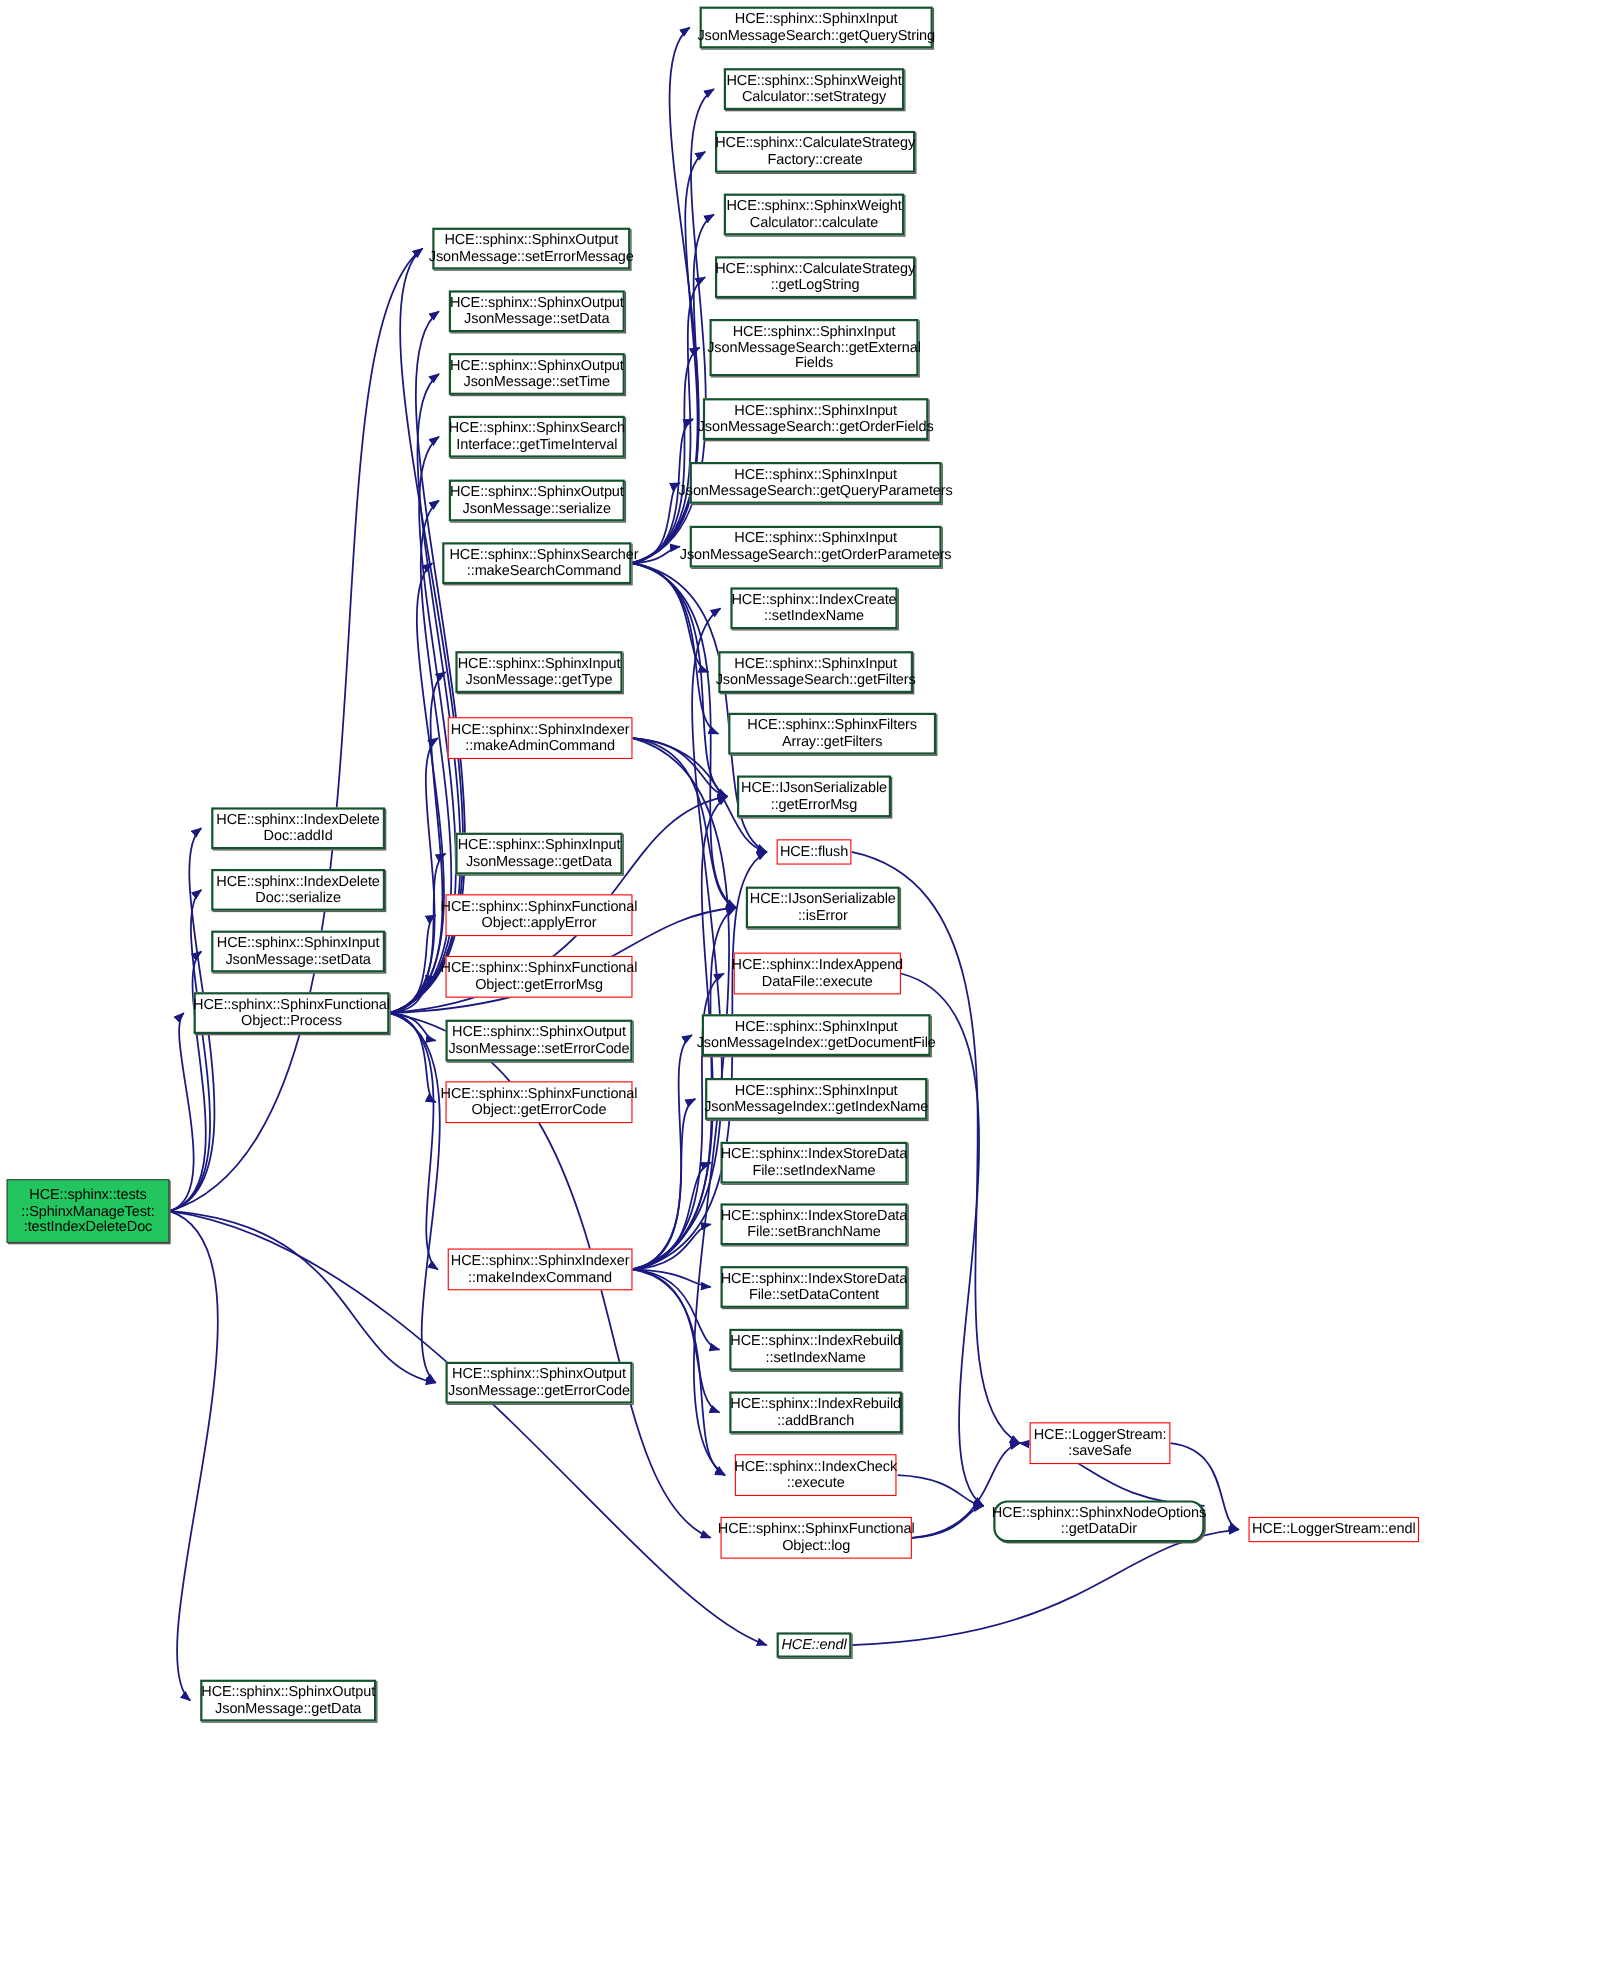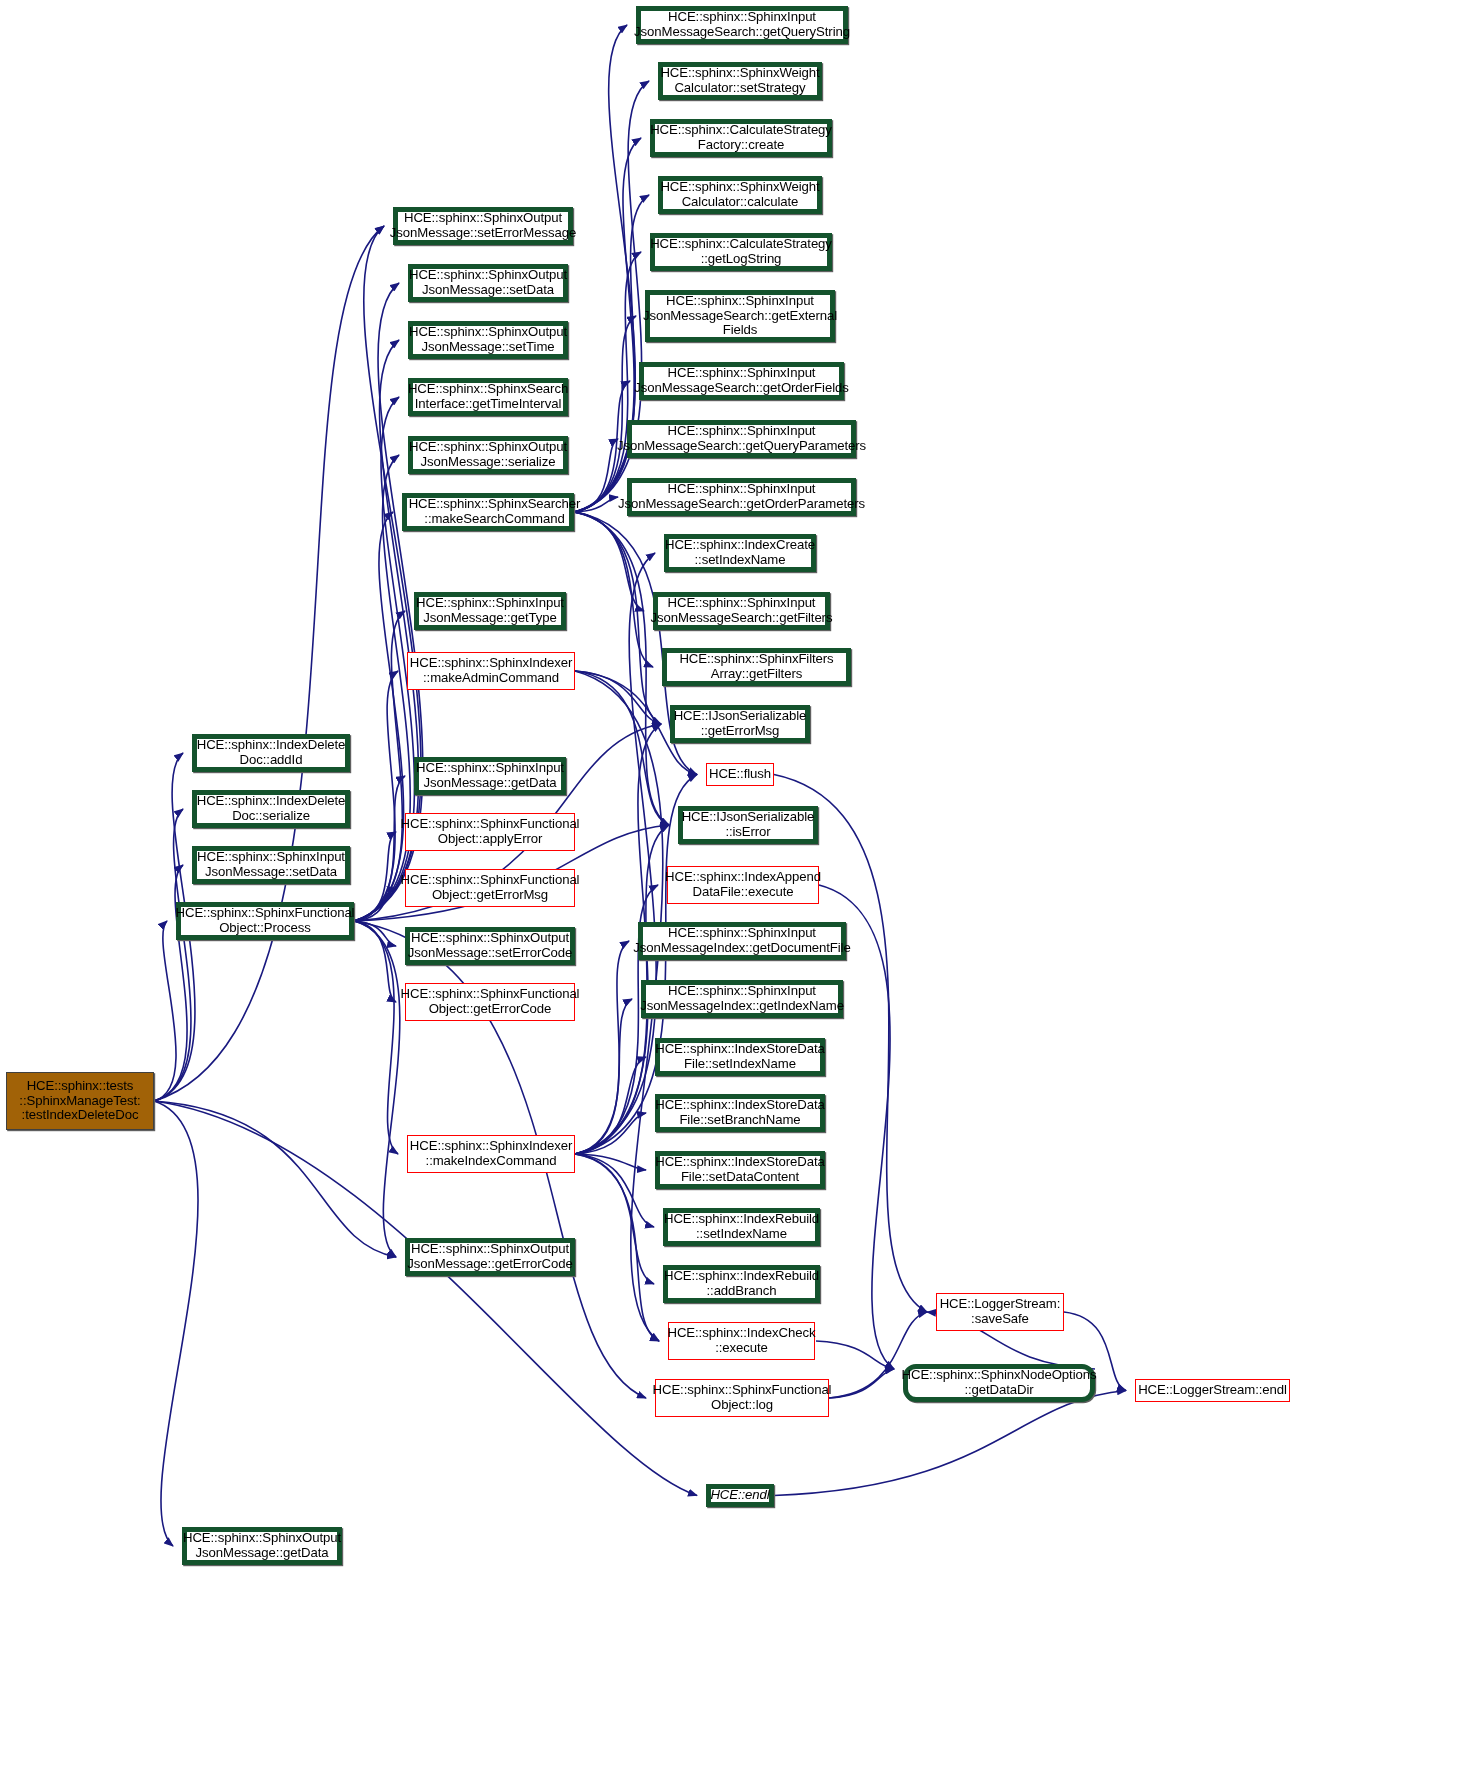--- a/index.html
+++ b/index.html
@@ -3,35 +3,35 @@
 <meta charset="utf-8">
 <style>
   html,body{margin:0;padding:0;background:#ffffff;}
   body{font-family:"Liberation Sans", sans-serif;}
   #canvas{position:relative;width:1472px;height:1789px;background:#fff;overflow:hidden;}
   #edges{position:absolute;left:0;top:0;width:1472px;height:1789px;pointer-events:none;}
   .node{
     position:absolute;
     box-sizing:border-box;
     background:#ffffff;
-    border:5px solid #14532d;
+    border:2px solid #14532d;
     display:flex;
     align-items:center;
     justify-content:center;
     text-align:center;
     font-size:13.2px;
     line-height:14.6px;
     color:#000000;
     letter-spacing:-0.1px;
     white-space:pre-line;
     padding:1px 2px;
     box-shadow:1.2px 1.2px 0 0 #606060;
   }
   .node.red{border:1.6px solid #ff0000;box-shadow:none;}
-  .node.root{background:#a16207;border:1px solid #404040;}
+  .node.root{background:#22c55e;border:1px solid #404040;}
 </style>
 </head>
 <body>
 
 <div id="canvas">
   <svg id="edges" viewBox="0 0 1472 1789">
     <defs>
       <marker id="ah" markerWidth="10" markerHeight="8" refX="9" refY="4" orient="auto" markerUnits="userSpaceOnUse">
         <path d="M0,0 L10,4 L0,8 Z" fill="#19197f"></path>
       </marker>

